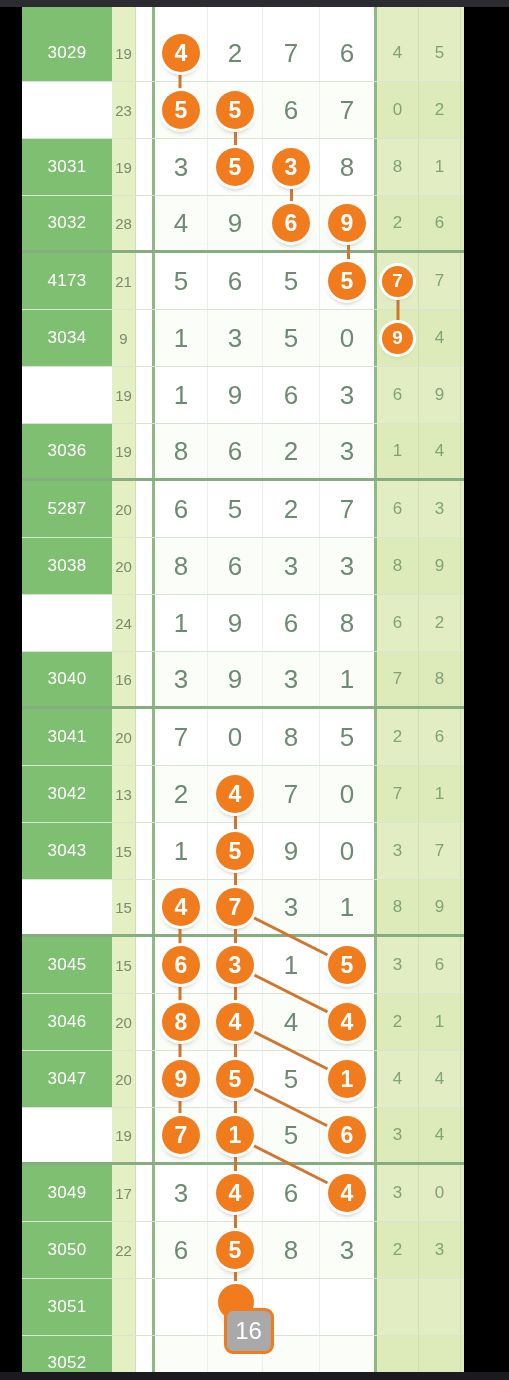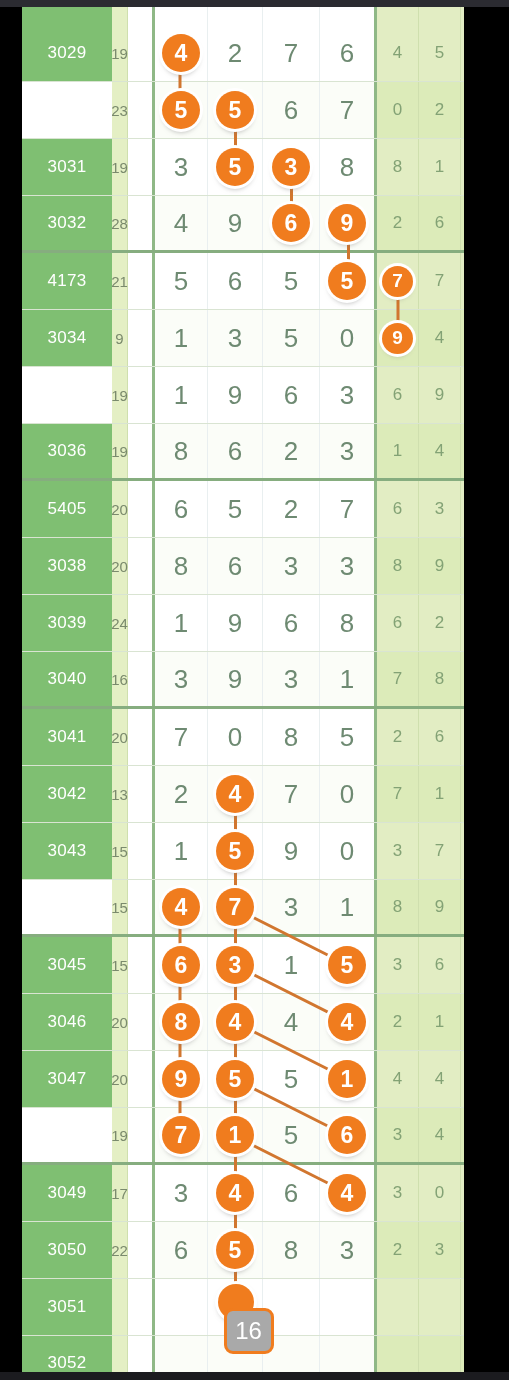--- a/index.html
+++ b/index.html
@@ -19,21 +19,21 @@
   }
   .grid{position:relative;width:442px;}
 
   .row{position:relative;height:57px;box-sizing:border-box;text-align:center;}
   .row.block-end{border-bottom:3px solid #86ad7f;}
   .row.norm{border-bottom:1px solid #d9e4d2;}
 
   .cell{position:absolute;top:0;height:100%;display:flex;align-items:center;justify-content:center;box-sizing:border-box;}
 
   .c-id   {left:0px;  width:90px; background:#7fbf72;color:#ffffff;font-size:17px;letter-spacing:.3px;}
-  .c-sum  {left:90px; width:16px; background:#e4efc4;color:#7a8a6d;font-size:15px;}
+  .c-sum  {left:90px; width:24px; background:#e4efc4;color:#7a8a6d;font-size:15px;}
   .c-n0   {left:130px;width:56px; }
   .c-n1   {left:186px;width:55px; }
   .c-n2   {left:241px;width:57px; }
   .c-n3   {left:298px;width:57px; }
   .c-g0   {left:355px;width:42px; background:#e2edc3;color:#83a275;font-size:17px;}
   .c-g1   {left:397px;width:42px; background:#e2edc3;color:#83a275;font-size:17px;}
   .c-g2   {left:439px;width:42px; background:#e2edc3;color:#83a275;font-size:17px;}
 
   .row.shade .c-n0,.row.shade .c-n1,.row.shade .c-n2,.row.shade .c-n3{background:#fbfdf8;}
   .row .c-n0,.row .c-n1,.row .c-n2,.row .c-n3{background:#ffffff;color:#6e8a72;font-size:26px;}
@@ -199,21 +199,21 @@
           <div class="cell c-sum">19</div>
           <div class="cell c-n0">8</div>
           <div class="cell c-n1">6</div>
           <div class="cell c-n2">2</div>
           <div class="cell c-n3">3</div>
           <div class="cell c-g0">1</div>
           <div class="cell c-g1">4</div>
           <div class="cell c-g2">7</div>
         </div>
         <div class="row norm">
-          <div class="cell c-id">5405</div>
+          <div class="cell c-id">5287</div>
           <div class="cell c-sum">20</div>
           <div class="cell c-n0">6</div>
           <div class="cell c-n1">5</div>
           <div class="cell c-n2">2</div>
           <div class="cell c-n3">7</div>
           <div class="cell c-g0">6</div>
           <div class="cell c-g1">3</div>
           <div class="cell c-g2">14</div>
         </div>
         <div class="row norm shade">
@@ -221,21 +221,20 @@
           <div class="cell c-sum">20</div>
           <div class="cell c-n0">8</div>
           <div class="cell c-n1">6</div>
           <div class="cell c-n2">3</div>
           <div class="cell c-n3">3</div>
           <div class="cell c-g0">8</div>
           <div class="cell c-g1">9</div>
           <div class="cell c-g2">8</div>
         </div>
         <div class="row norm">
-          <div class="cell c-id">3039</div>
           <div class="cell c-sum">24</div>
           <div class="cell c-n0">1</div>
           <div class="cell c-n1">9</div>
           <div class="cell c-n2">6</div>
           <div class="cell c-n3">8</div>
           <div class="cell c-g0">6</div>
           <div class="cell c-g1">2</div>
           <div class="cell c-g2">10</div>
         </div>
         <div class="row block-end shade">

